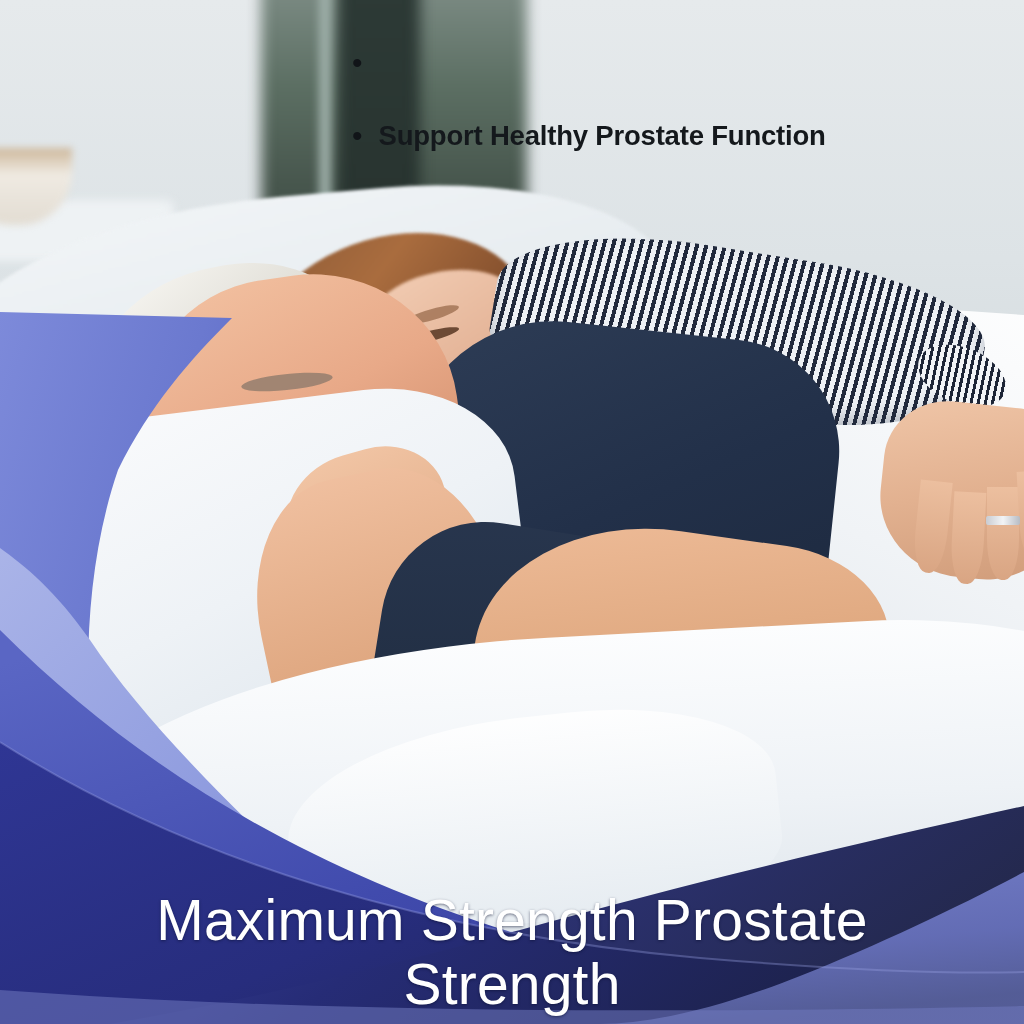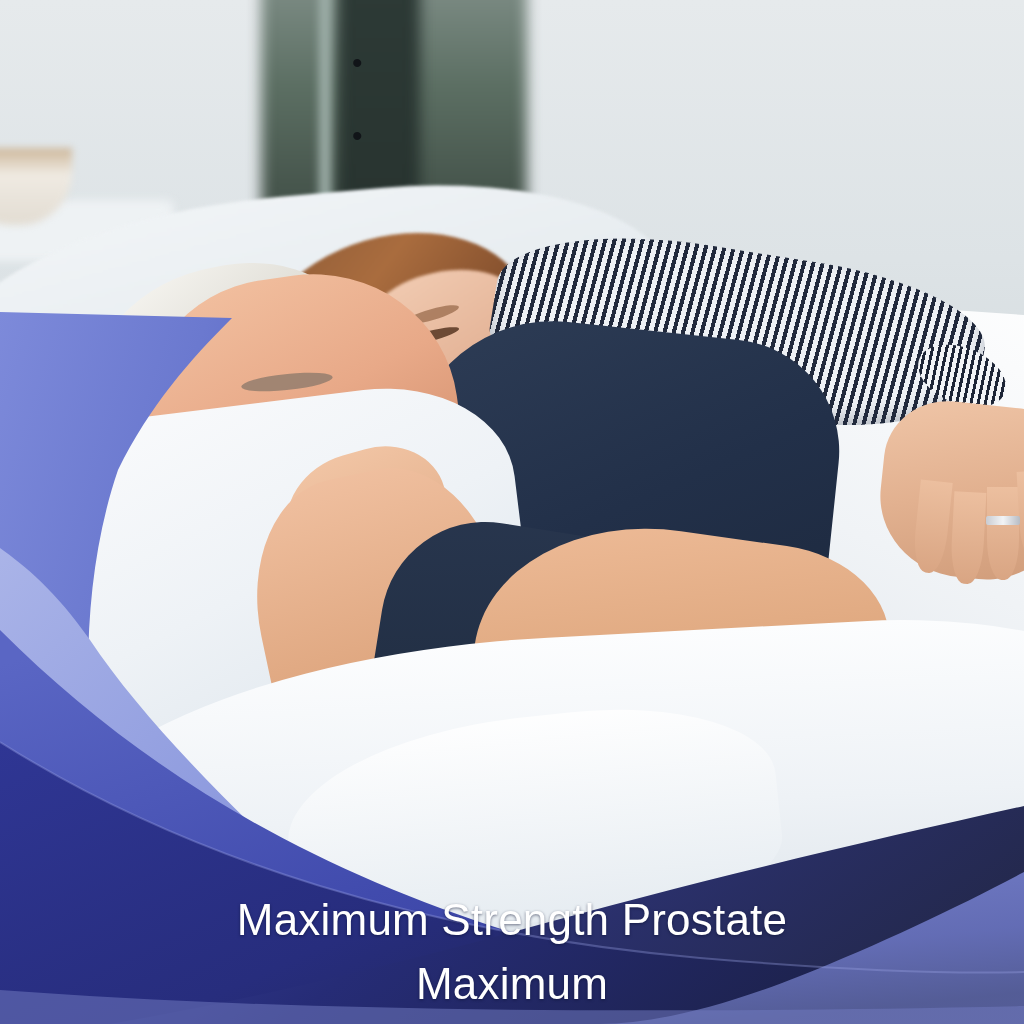--- a/index.html
+++ b/index.html
@@ -357,21 +357,21 @@
 
   .headline {
     position: absolute;
     left: 0;
     right: 0;
     bottom: 8px;
     text-align: center;
     color: #ffffff;
     font-family: "Liberation Sans", sans-serif;
     font-weight: 400;
-    font-size: 44px;
+    font-size: 57px;
     line-height: 64px;
     letter-spacing: 0.2px;
     text-shadow: 0 1px 3px rgba(10,14,45,.55);
     padding: 0 110px;
   }
   .headline-line { display: block; }
 </style>
 </head>
 <body>
 
@@ -473,21 +473,22 @@
       <path d="M0,742 C190,862 430,934 700,958 C840,970 950,974 1024,972" fill="none" stroke="#9aa4e4" stroke-opacity="0.35" stroke-width="2"></path>
     </svg>
   </div>
 
   <ul class="bullets" style="list-style:none;margin:0;padding:0;">
     <li class="bullet-row">
       <span class="bullet-dot">•</span>
     </li>
     <li class="bullet-row">
       <span class="bullet-dot">•</span>
+      <span class="bullet-text">Support Healthy Prostate Function</span>
     </li>
   </ul>
 
   <div class="headline">
     <span class="headline-line">Maximum Strength Prostate</span>
-    <span class="headline-line">Maximum</span>
+    <span class="headline-line">Strength</span>
   </div>
 
 </div>
 
 </body></html>

